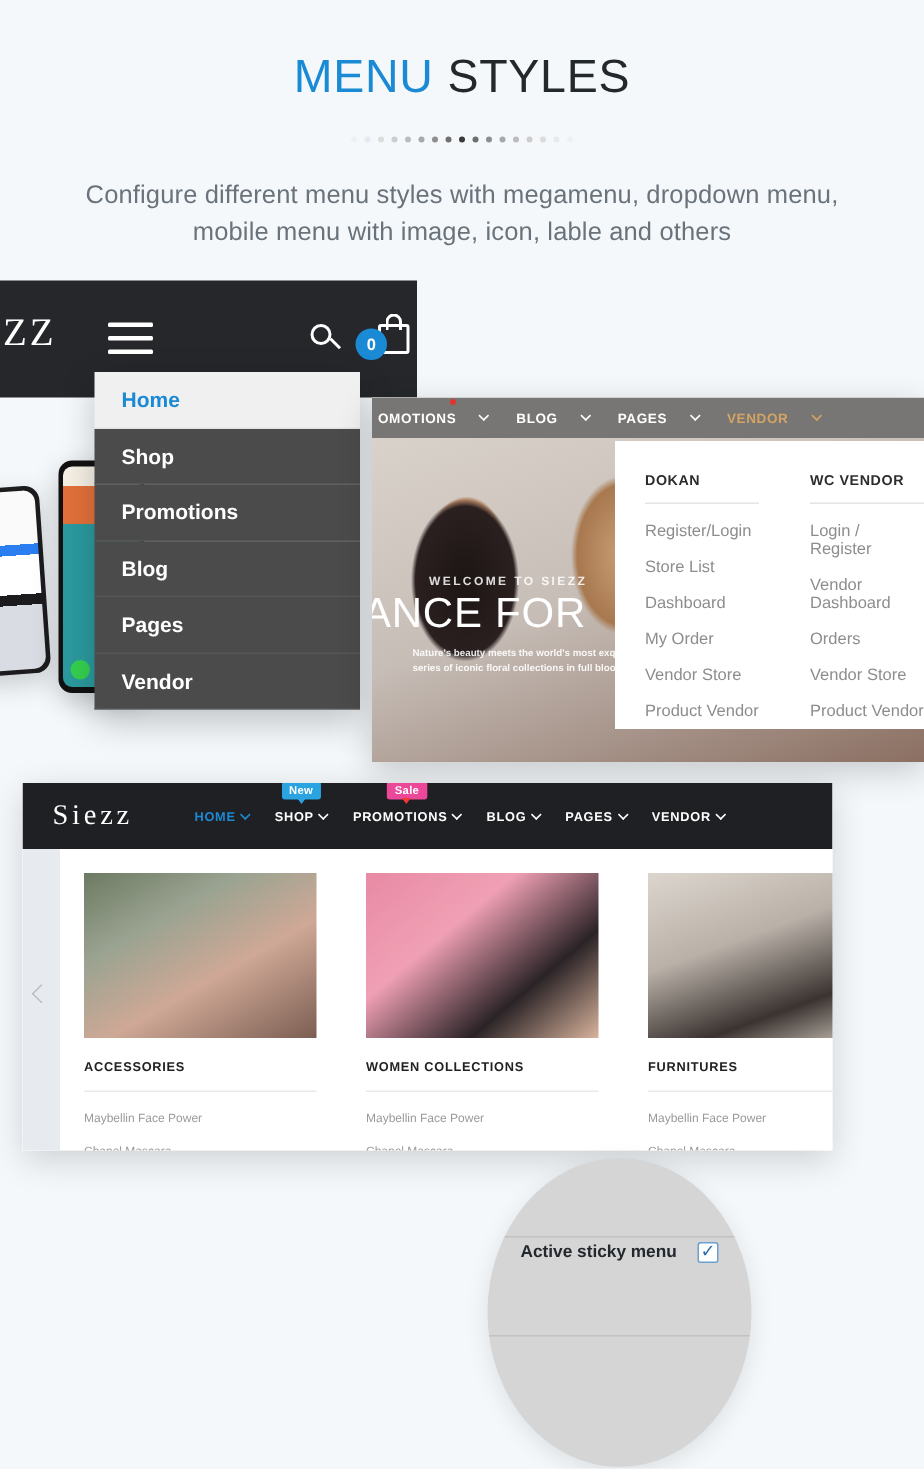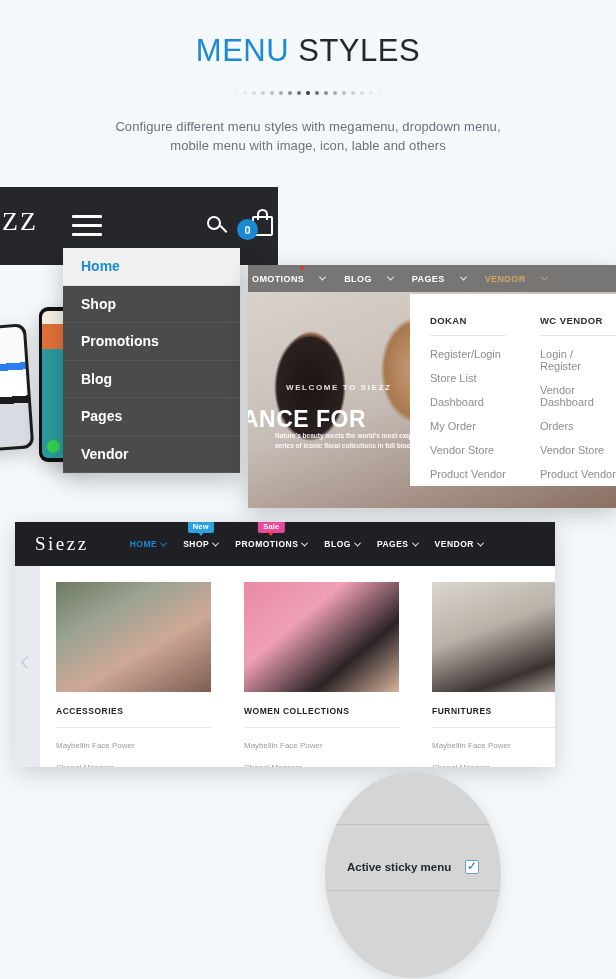--- a/index.html
+++ b/index.html
@@ -14,21 +14,21 @@
   
   .title-wrap { text-align: center; padding-top: 33px; }
   .title { font-size: 31px; letter-spacing: .5px; font-weight: 400; }
   .title .accent { color: #1b8ad4; }
   .title .plain { color: #23282d; }
 
   .dots { display: flex; justify-content: center; gap: 5px; margin-top: 22px; }
   .dot { width: 4px; height: 4px; border-radius: 50%; background: #e4e9ee; }
 
   .subtitle {
-    margin-top: 23px; font-size: 13px; color: #6a737b;
+    margin-top: 23px; font-size: 17px; color: #6a737b;
     line-height: 1.45; letter-spacing: .1px;
   }
 
   
   .shot { position: absolute; overflow: hidden; background: #fff; }
 
   
   #mobile-panel { left: 0; top: 187px; width: 278px; height: 78px; background: #26272b; }
   #mobile-panel .logo-frag {
     position: absolute; left: 2px; top: 20px; color: #fff;
@@ -79,21 +79,21 @@
 
   #hero-img { position: absolute; left: 0; top: 27px; right: 0; bottom: 0;
     background:
       radial-gradient(ellipse 60px 90px at 62px 95px, #1c1512 0%, #2a2020 55%, transparent 60%),
       radial-gradient(ellipse 34px 44px at 63px 72px, #c99b7e 0%, #b08463 70%, transparent 75%),
       radial-gradient(ellipse 52px 78px at 168px 78px, #caa077 0%, #a8784f 60%, transparent 68%),
       radial-gradient(ellipse 60px 90px at 300px 120px, #8a5f57 0%, #6b4440 60%, transparent 70%),
       linear-gradient(160deg, #d9d2cb 0%, #c6bdb6 45%, #8b6f62 100%);
   }
   #hero-img .welcome { position: absolute; left: 38px; top: 91px; font-size: 8px; color: rgba(255,255,255,.85); letter-spacing: 1.6px; font-weight: 700; }
-  #hero-img .bigtxt { position: absolute; left: -6px; top: 101px; font-size: 23px; font-weight: 700; color: #fff; letter-spacing: .5px; margin-top: 13px; }
+  #hero-img .bigtxt { position: absolute; left: -6px; top: 101px; font-size: 28px; font-weight: 400; color: #fff; letter-spacing: .5px; }
   #hero-img .sub1 { position: absolute; left: 27px; top: 140px; font-size: 6.5px; color: rgba(255,255,255,.9); font-weight: 600; }
   #hero-img .sub2 { position: absolute; left: 27px; top: 150px; font-size: 6.5px; color: rgba(255,255,255,.9); font-weight: 600; }
 
   #mega {
     position: absolute; left: 162px; top: 29px; width: 206px; height: 192px;
     background: #fff; padding: 21px 0 0 20px; display: flex; gap: 34px;
   }
   #mega .col { width: 91px; }
   #mega .ch { font-size: 9.5px; font-weight: 700; color: #2c2c2c; letter-spacing: .4px; padding-bottom: 9px; border-bottom: 1px solid #e4e4e4; }
   #mega .cl { font-size: 11px; color: #8d8d8d; margin-top: 12px; }
@@ -322,20 +322,20 @@
             <div class="cl">Maybellin Face Power</div>
             <div class="cl">Chanel Mascara</div>
           </div>
         </div>
     </div>
   </div>
 
 
   <div id="magnifier">
     <div class="sep" style="top:52px"></div>
-    <div class="mrow" style="top:88px; padding:0 22px 0 22px; justify-content:space-between;">
+    <div class="mrow" style="top:56px; padding:0 22px 0 22px; justify-content:space-between;">
       <span class="lbl">Active sticky menu</span>
       <span class="cbox"></span>
     </div>
     <div class="sep" style="top:118px"></div>
   </div>
 
 </div>
 
 </body></html>

